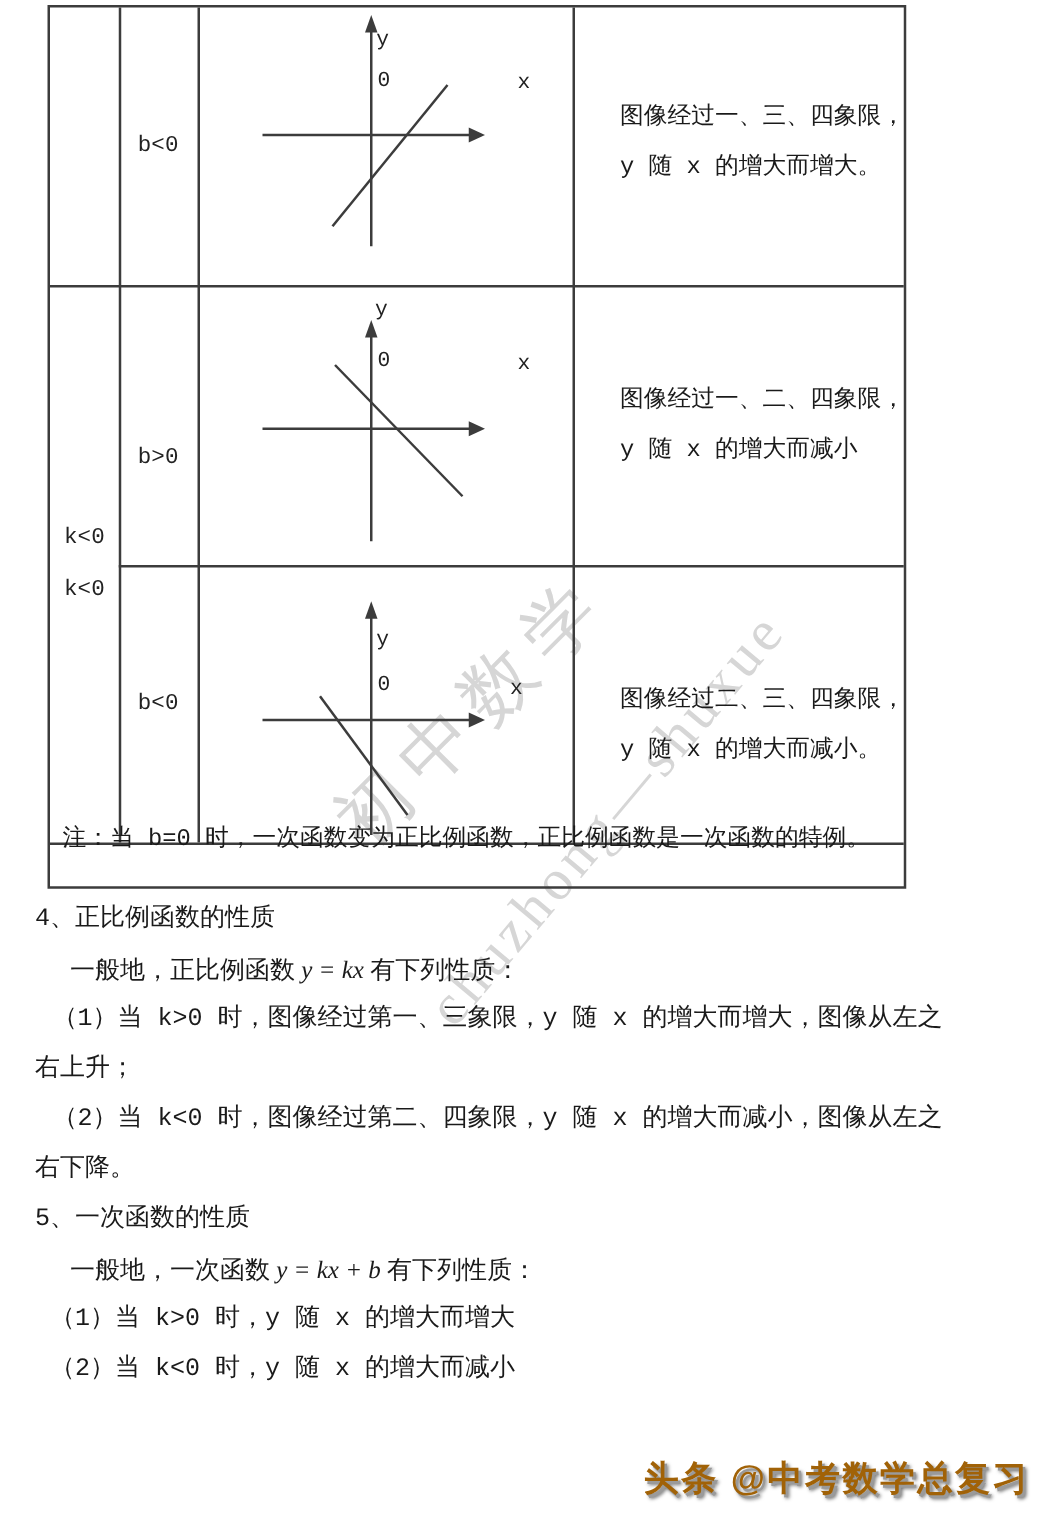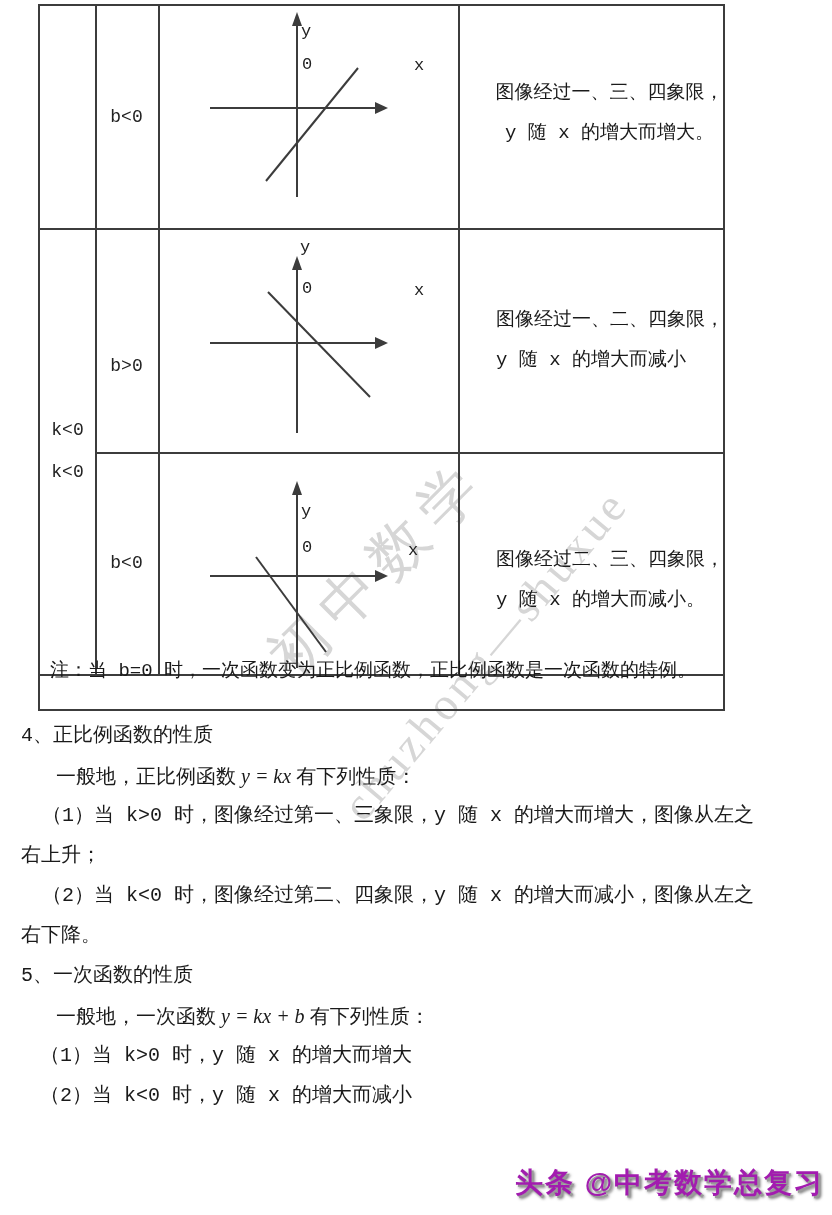--- a/index.html
+++ b/index.html
@@ -44,45 +44,45 @@
   .g1 { top:0;     height:222px; }
   .g2 { top:222px; height:224px; }
   .g3 { top:446px; height:222px; }
   .gcell svg { display:block; width:100%; height:100%; }
   .dcell {
     left:418px; width:265px; padding:0 0 0 38px; box-sizing:border-box;
     display:flex; flex-direction:column; justify-content:center;
     font-family:"Liberation Mono","DejaVu Sans", sans-serif;
     font-size:19px; line-height:40px; color:#1a1a1a; white-space:nowrap;
   }
-  .d1 { top:0;     height:213px;align-items:center; }
+  .d1 { top:0;     height:213px; }
   .d2 { top:222px; height:224px; }
   .d3 { top:446px; height:256px; }
   .notecell {
     left:0; top:646px; width:683px; height:35px;
     display:flex; align-items:center; padding-left:10px;
     font-family:"Liberation Mono","DejaVu Sans", sans-serif;
     font-size:19px; color:#1a1a1a; white-space:nowrap;
   }
   
   .bodytext {
     position:absolute; left:0; top:716px; width:832px; z-index:1;
     font-family:"Liberation Mono","DejaVu Sans", sans-serif;
     font-size:20px; color:#1a1a1a;
   }
   .bodytext p { margin:0; line-height:40px; height:40px; white-space:nowrap; }
-  .ind0 { padding-left:21px; }
+  .ind0 { padding-left:28px; }
   .ind1 { padding-left:56px; }
   .ind2 { padding-left:42px; }
   .ind3 { padding-left:40px; }
   .math { font-family:"Liberation Serif", serif; font-style:italic; margin:0 5px; }
   
   .brand {
     position:absolute; right:8px; top:1164px; z-index:2;
-    font-size:28px; font-weight:bold; letter-spacing:2px; color:#a21caf;
+    font-size:28px; font-weight:bold; letter-spacing:2px; color:#a16207;
     text-shadow:2px 2px 0 #9a9a9a, 3px 3px 3px #6e6e6e; white-space:nowrap;
   }
   .axis-label { font-family:"Liberation Mono", monospace; font-size:17px; fill:#222; }
 </style>
 </head>
 <body>
 
 <div class="page">
 
   <div class="wm wm1" style="color: rgb(214, 214, 214);">初中数学</div>

